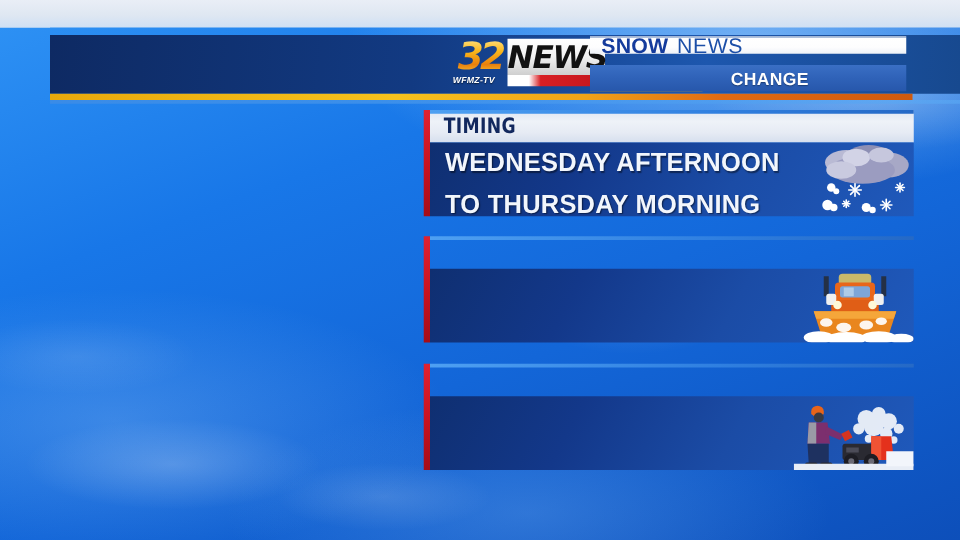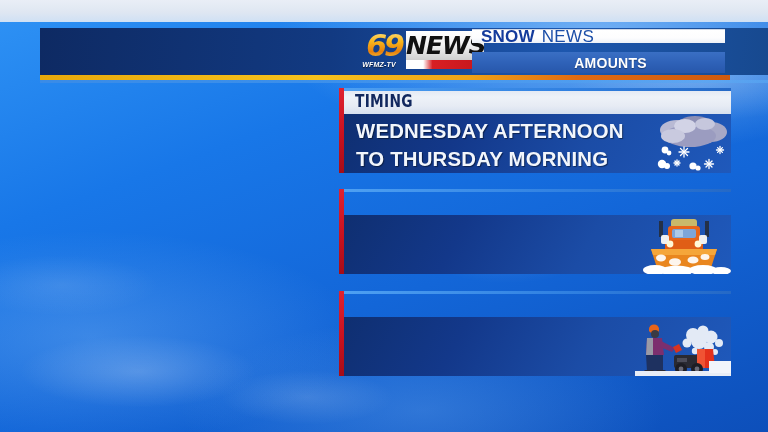--- a/index.html
+++ b/index.html
@@ -128,21 +128,21 @@
     letter-spacing:.3px; font-family:"DejaVu Sans Condensed","Liberation Sans",sans-serif;
     transform:scaleX(.90); transform-origin:left center;
   }
   .panel-body {
     position:absolute; left:5px; top:26px; right:0; bottom:0;
     background:linear-gradient(118deg,#0f2f71 0%, #13388a 30%, #1b4ca6 62%, #1f59bb 100%);
     overflow:hidden;
   }
   .panel-lines {
     position:absolute; left:12px; top:3px;
-    display:flex; flex-direction:column; gap:1px;
+    display:flex; flex-direction:column; gap:6px;
   }
   .panel-line {
     color:#f2f6fc; font-size:21px; font-weight:bold;
     letter-spacing:.2px; line-height:27px;
     text-shadow:1px 1px 1px rgba(0,0,0,.45);
     white-space:nowrap;
     transform:scaleX(.97); transform-origin:left center;
   }
 
   
@@ -156,34 +156,34 @@
 <div class="sky-clouds"></div>
 <div class="sky-topband"></div>
 <div class="sky-topband left"></div>
 
 <div class="banner">
   <div class="banner-bg"></div>
   <div class="banner-underline"></div>
   <div class="banner-underline2"></div>
 
   <div class="logo">
-    <div class="logo-69">69</div>
+    <div class="logo-69">32</div>
     <div class="logo-news">NEWS</div>
     <div class="logo-redbar"></div>
     <div class="logo-call">WFMZ-TV</div>
   </div>
 
   <div class="title-top">
     <span class="title-strong">SNOW</span>
     <span class="title-light">NEWS</span>
   </div>
 
   <div class="title-yellow"></div>
   <div class="title-bot">
-    <span class="title-sub">AMOUNTS</span>
+    <span class="title-sub">CHANGE</span>
   </div>
 </div>
 
 <div class="panel p1">
   <div class="panel-red"></div>
   <div class="panel-head">
     <span class="panel-title">TIMING</span>
   </div>
   <div class="panel-head-sheen"></div>
   <div class="panel-body">

